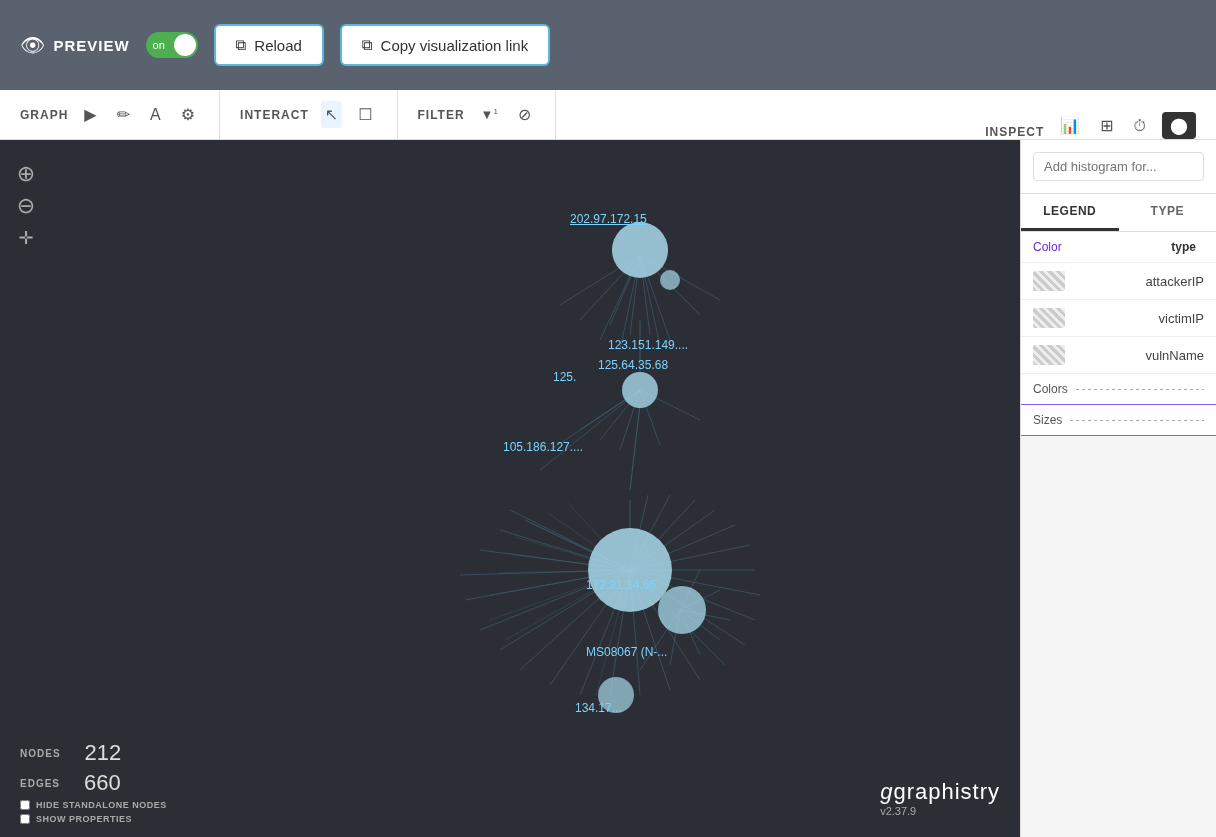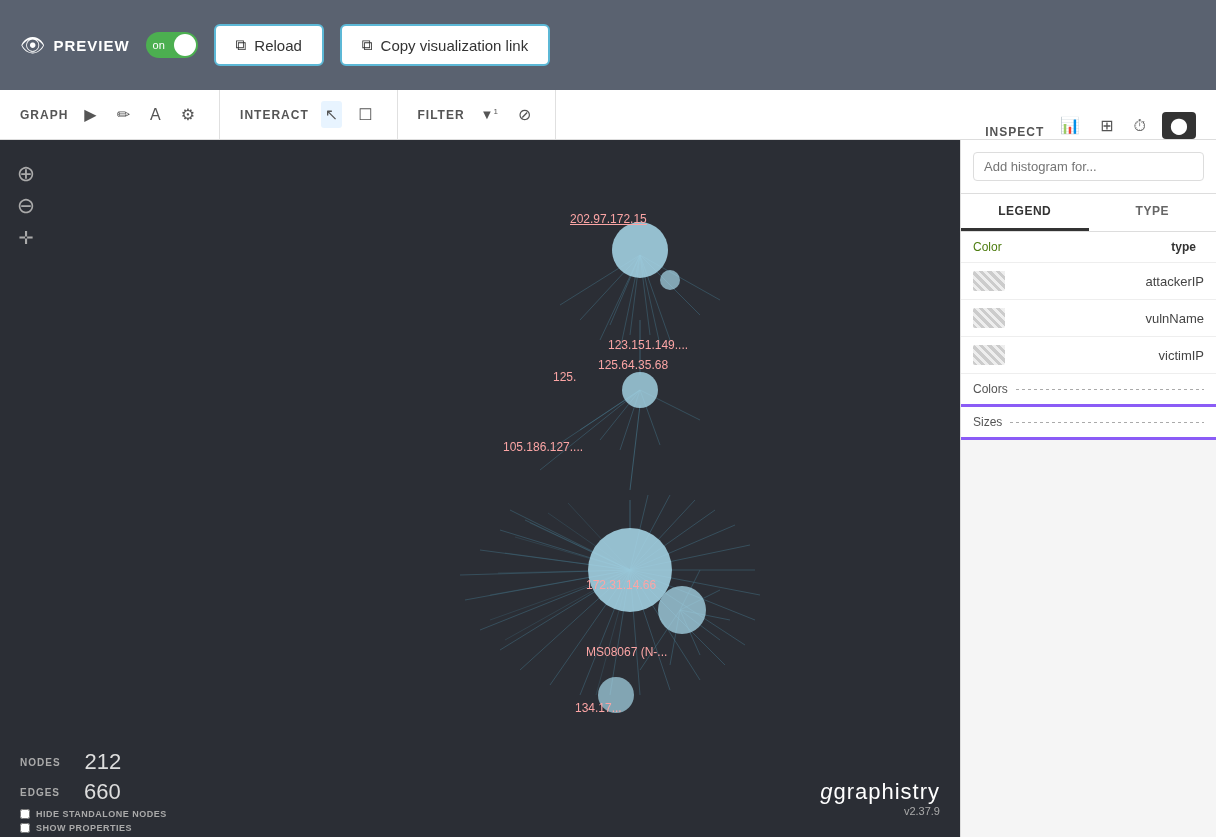--- a/index.html
+++ b/index.html
@@ -137,41 +137,41 @@
       font-size: 20px;
       cursor: pointer;
       width: 28px;
       height: 28px;
       display: flex;
       align-items: center;
       justify-content: center;
     }
     .node-label {
       position: absolute;
-      color: #fca5a5;
+      color: #7dd3fc;
       font-size: 12px;
       font-weight: 500;
       text-decoration: none;
       white-space: nowrap;
       pointer-events: none;
     }
 
     
     #edges-svg {
       position: absolute;
       inset: 0;
       width: 100%;
       height: 100%;
       pointer-events: none;
     }
 
     
     .graph-stats {
       position: absolute;
-      bottom: 4px;
+      bottom: 13px;
       left: 20px;
       color: #ccc;
       font-size: 12px;
       z-index: 10;
     }
     .stat-row {
       display: flex;
       align-items: center;
       gap: 8px;
       margin-bottom: 4px;
@@ -185,34 +185,34 @@
       margin-top: 4px;
     }
     .checkbox-row input { width: 10px; height: 10px; }
     .checkbox-row label { font-size: 9px; font-weight: 700; letter-spacing: 0.5px; color: #aaa; text-transform: uppercase; }
 
     
     .watermark {
       position: absolute;
       bottom: 20px;
       right: 20px;
-      text-align: right;
+      text-align: left;
       color: white;
       z-index: 10;
     }
     .watermark-brand {
       font-size: 22px;
       font-weight: 400;
       letter-spacing: 1px;
     }
     .watermark-version { font-size: 11px; color: #aaa; }
 
     
     #right-panel {
-      width: 256px;
+      width: 196px;
       background: #f5f5f5;
       border-left: 1px solid #ddd;
       display: flex;
       flex-direction: column;
     }
     .histogram-input {
       padding: 12px;
       border-bottom: 1px solid #ddd;
       background: white;
     }
@@ -248,21 +248,21 @@
       color: #333;
     }
 
     
     .legend-header {
       display: flex;
       padding: 8px 12px;
       background: white;
       border-bottom: 1px solid #eee;
     }
-    .legend-col-label { font-size: 12px; color: #4d7c0f; font-weight: 500; }
+    .legend-col-label { font-size: 12px; color: #6d28d9; font-weight: 500; }
     .legend-col-type { font-size: 12px; font-weight: 700; color: #333; margin-left: auto; padding-right: 8px; }
 
     .legend-row {
       display: flex;
       align-items: center;
       padding: 8px 12px;
       border-bottom: 1px solid #eee;
       background: white;
       gap: 10px;
     }
@@ -284,21 +284,21 @@
       color: #444;
       margin-left: auto;
       text-align: right;
     }
 
     
     .property-row {
       display: flex;
       align-items: center;
       padding: 8px 12px;
-      border-bottom: 3px solid #8b5cf6;
+      border-bottom: 1px solid #8b5cf6;
       background: white;
     }
     .property-name { font-size: 12px; color: #555; font-weight: 500; }
     .property-line {
       flex: 1;
       height: 1px;
       background: repeating-linear-gradient(90deg, #aaa 0, #aaa 3px, transparent 3px, transparent 6px);
       margin-left: 8px;
     }
   </style>
@@ -498,25 +498,25 @@
       <span class="legend-col-label">Color</span>
       <span class="legend-col-type">type</span>
     </div>
 
     <div class="legend-row">
       <div class="legend-swatch"></div>
       <span class="legend-row-label">attackerIP</span>
     </div>
     <div class="legend-row">
       <div class="legend-swatch"></div>
-      <span class="legend-row-label">vulnName</span>
+      <span class="legend-row-label">victimIP</span>
     </div>
     <div class="legend-row">
       <div class="legend-swatch"></div>
-      <span class="legend-row-label">victimIP</span>
+      <span class="legend-row-label">vulnName</span>
     </div>
 
     <div class="property-row">
       <span class="property-name">Colors</span>
       <div class="property-line"></div>
     </div>
     <div class="property-row">
       <span class="property-name">Sizes</span>
       <div class="property-line"></div>
     </div>

